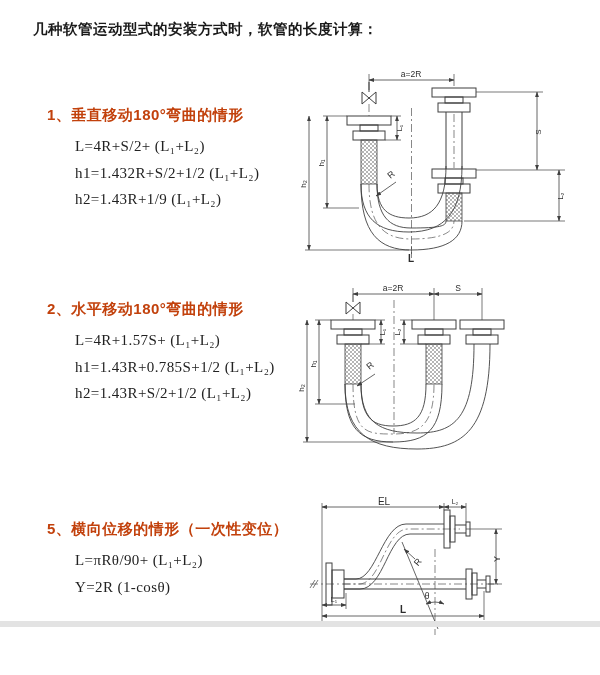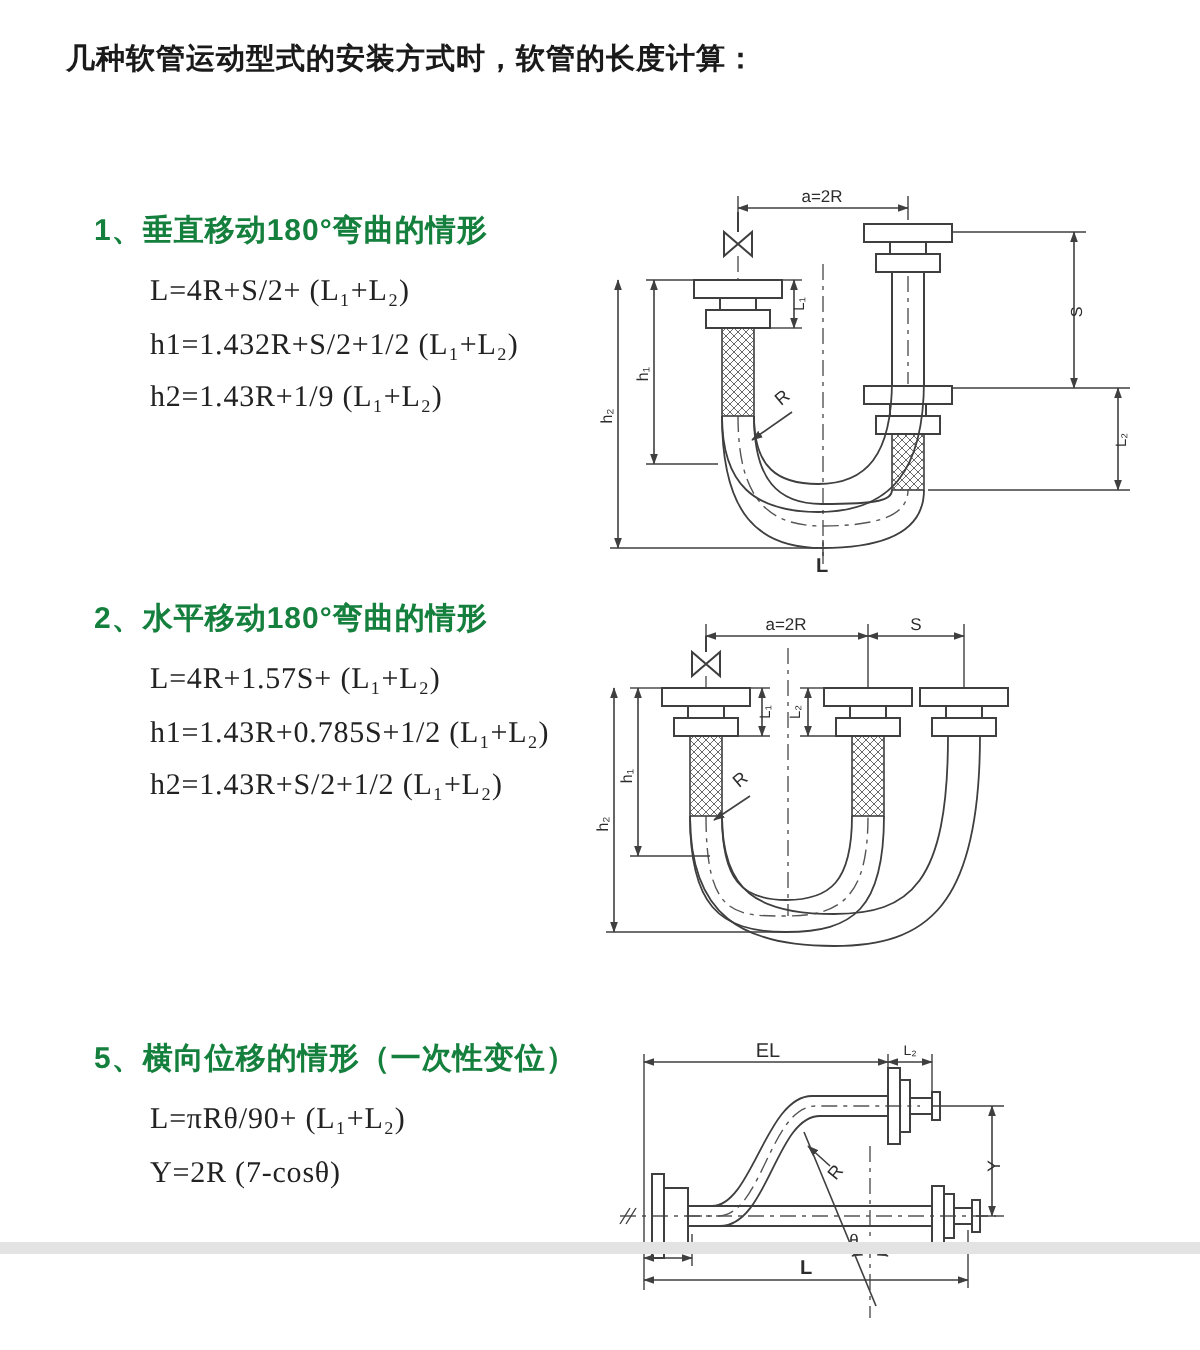--- a/index.html
+++ b/index.html
@@ -6,24 +6,24 @@
   body{
     width:600px;height:675px;overflow:hidden;background:#ffffff;
     font-family:"Liberation Sans","DejaVu Sans",sans-serif;color:#1f1f1f;
   }
   .page{position:relative;width:600px;height:627px;background:#ffffff;}
   .title{
     position:absolute;left:33px;top:20px;font-size:14.5px;font-weight:bold;
     letter-spacing:.5px;color:#1a1a1a;white-space:nowrap;
   }
   .sec{position:absolute;left:47px;}
-  .sec-heading{font-size:15px;font-weight:bold;color:#15803d;letter-spacing:.5px;white-space:nowrap;}
+  .sec-heading{font-size:15px;font-weight:bold;color:#c2410c;letter-spacing:.5px;white-space:nowrap;}
   .formulas{margin-left:28px;margin-top:8px;font-family:Liberation Serif, serif;}
   .formula{font-size:15px;line-height:26.5px;letter-spacing:.4px;color:#222;white-space:nowrap;}
-  .diagram{position:absolute;margin-top:24px;}
+  .diagram{position:absolute;}
   svg{display:block;}
   svg text{font-family:"Liberation Sans","DejaVu Sans",sans-serif;fill:#2c2c2c;}
   .page-edge{position:absolute;left:0;bottom:0;width:600px;height:6px;background:#e3e3e3;}
 </style>
 </head>
 <body>
 
 <div class="page">
 
   <div class="title">几种软管运动型式的安装方式时，软管的长度计算：</div>
@@ -43,21 +43,21 @@
       <div class="formula">L=4R+1.57S+ (L₁+L₂)</div>
       <div class="formula">h1=1.43R+0.785S+1/2 (L₁+L₂)</div>
       <div class="formula">h2=1.43R+S/2+1/2 (L₁+L₂)</div>
     </div>
   </section>
 
   <section class="sec" style="top:520px">
     <div class="sec-heading">5、横向位移的情形（一次性变位）</div>
     <div class="formulas">
       <div class="formula">L=πRθ/90+ (L₁+L₂)</div>
-      <div class="formula">Y=2R (7-cosθ)</div>
+      <div class="formula">Y=2R (1-cosθ)</div>
     </div>
   </section>
 
   <div class="diagram" style="left:297px;top:66px;width:300px;height:198px;">
     <svg width="300" height="198" viewBox="0 0 300 198">
       <defs>
         <marker id="ar1e" markerWidth="7" markerHeight="5" refX="6.5" refY="2.5" orient="auto">
             <path d="M0,0 L7,2.5 L0,5 Z" fill="#3f3f3f"></path>
           </marker>
         <marker id="ar1s" markerWidth="7" markerHeight="5" refX="0.5" refY="2.5" orient="auto">

